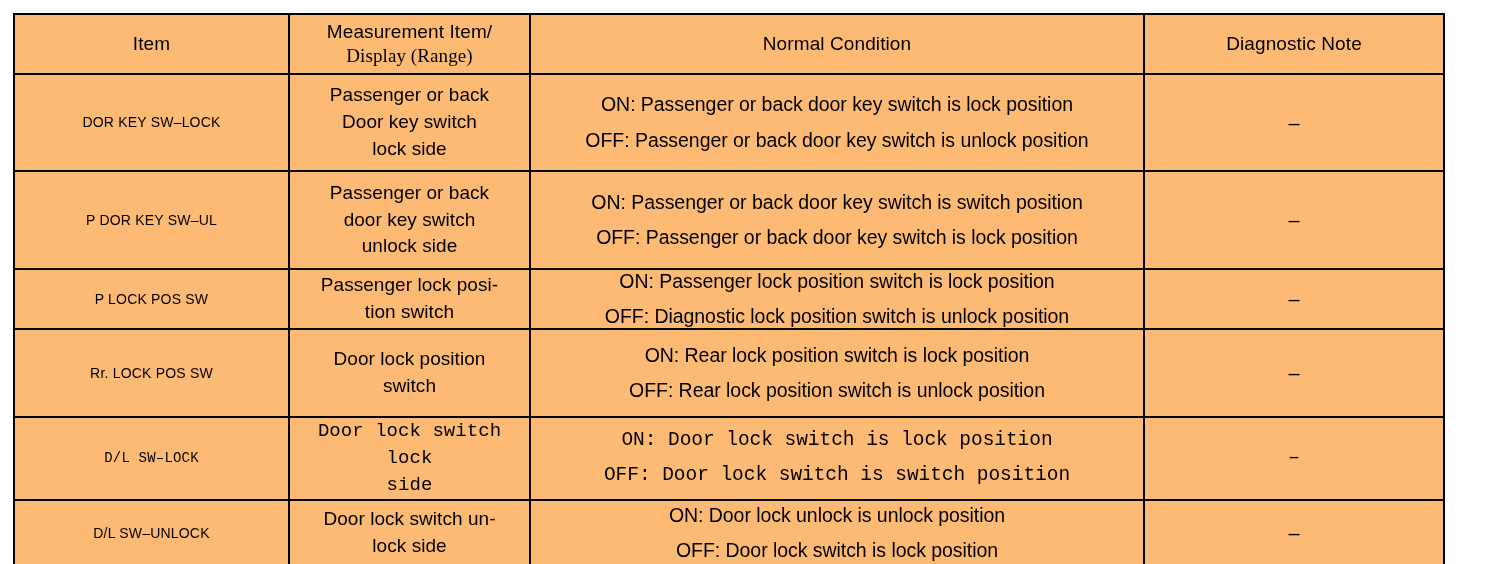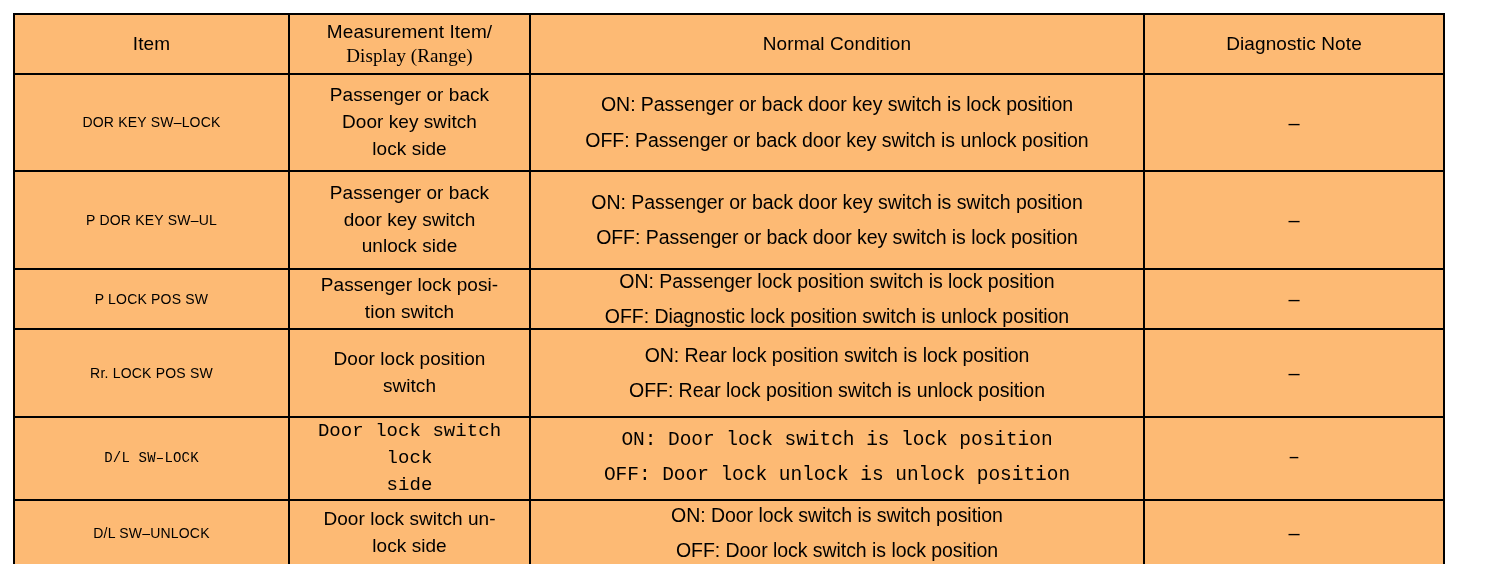--- a/index.html
+++ b/index.html
@@ -239,39 +239,39 @@
             <span class="item-text">D/L SW–LOCK</span>
           </td>
           <td class="cell-center">
             <span class="measure-text">
               <span class="ln">Door lock switch lock</span>
               <span class="ln">side</span>
             </span>
           </td>
           <td class="cell-left">
             <span class="cond-line cond-on">ON: Door lock switch is lock position</span>
-            <span class="cond-line cond-off">OFF: Door lock unlock is unlock position</span>
+            <span class="cond-line cond-off">OFF: Door lock switch is switch position</span>
           </td>
           <td class="cell-center">
             <span class="note-dash">–</span>
           </td>
         </tr>
 
         <tr class="r5">
           <td class="cell-center">
             <span class="item-text">D/L SW–UNLOCK</span>
           </td>
           <td class="cell-center">
             <span class="measure-text">
               <span class="ln">Door lock switch un-</span>
               <span class="ln">lock side</span>
             </span>
           </td>
           <td class="cell-left">
-            <span class="cond-line cond-on">ON: Door lock switch is switch position</span>
+            <span class="cond-line cond-on">ON: Door lock unlock is unlock position</span>
             <span class="cond-line cond-off">OFF: Door lock switch is lock position</span>
           </td>
           <td class="cell-center">
             <span class="note-dash">–</span>
           </td>
         </tr>
 
       </tbody>
     </table>
   </div>

